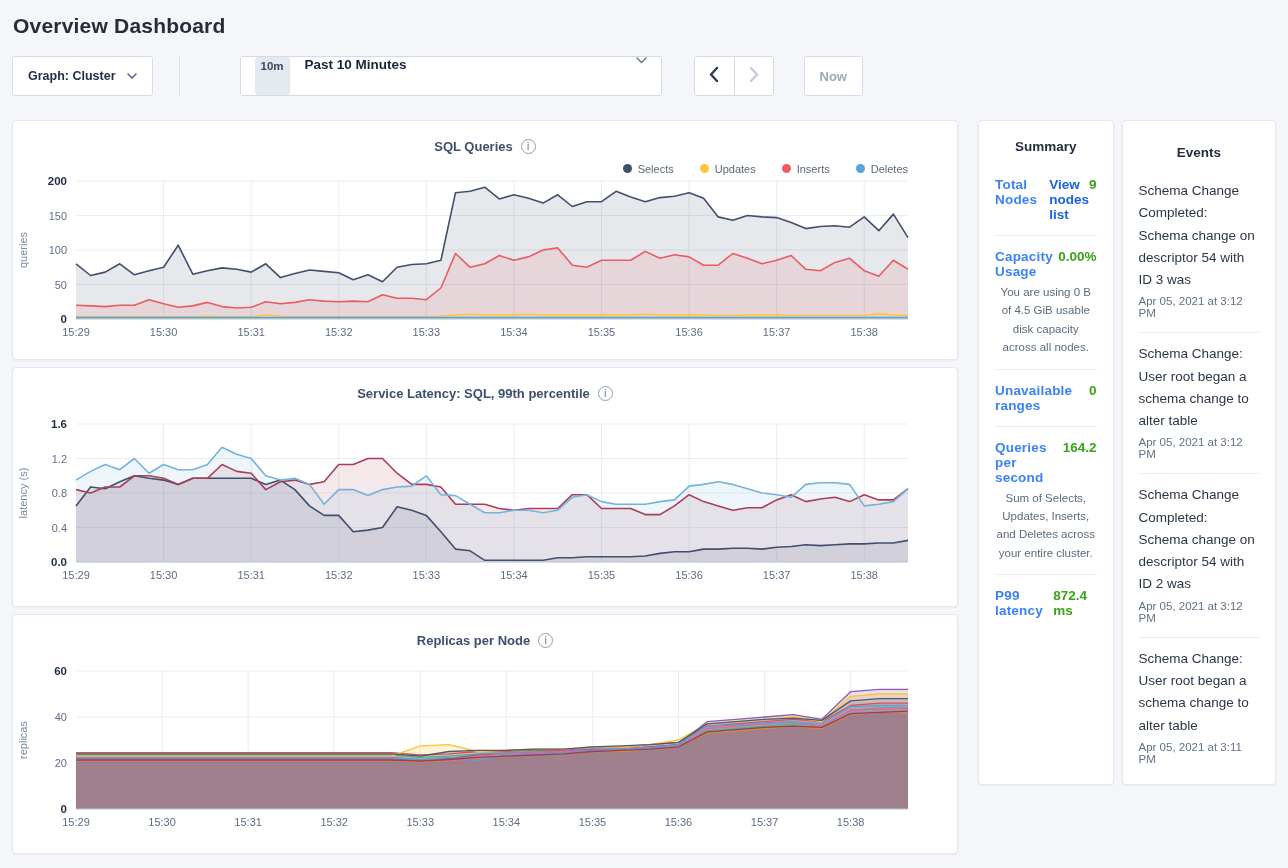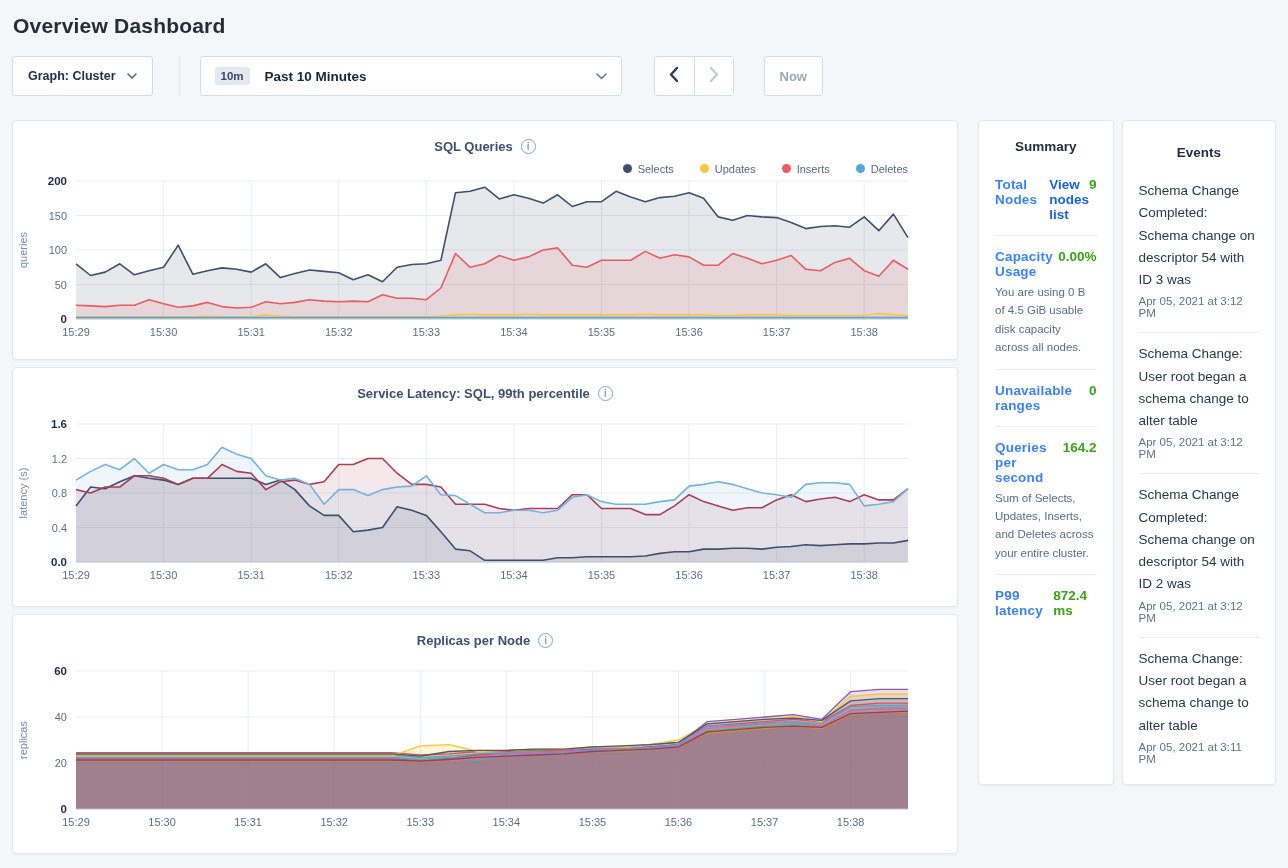--- a/index.html
+++ b/index.html
@@ -18,21 +18,21 @@
   .dd, .now-btn {
     height: 40px; background: #fff; border: 1px solid #d5dbe6; border-radius: 3px;
     padding: 0 15px; font-family: "Liberation Sans", sans-serif;
     font-weight: 700; font-size: 12.5px; color: #20304a;
     display: flex; align-items: center; gap: 11px; cursor: pointer;
   }
   .chev svg { display: block; }
   .vdiv { width: 1px; height: 40px; background: #dce1ea; margin: 0 8px 0 14px; }
   .timesel {
     width: 422px; height: 40px; background: #fff; border: 1px solid #d5dbe6; border-radius: 3px;
-    display: flex; align-items: center; padding: 0 14px; gap: 15px; cursor: pointer;
+    display: flex; padding: 0 14px; gap: 15px; cursor: pointer; margin-left: 40px;
   }
   .badge {
     background: #e4e8ef; color: #3a4664; font-weight: 700; font-size: 11.5px;
     padding: 3px 6px; border-radius: 3px;
   }
   .range-label { font-weight: 700; font-size: 13.5px; color: #18243c; flex: 1; }
   .pager {
     display: flex; margin-left: 20px; border: 1px solid #d5dbe6; border-radius: 3px;
     overflow: hidden; height: 40px; background: #fff;
   }
@@ -65,21 +65,21 @@
   .plot svg { display: block; }
   .yend { font-weight: 700; fill: #1e2b4a; }
   
   .summary-card { padding: 18px 16px 12px; }
   .panel-head { text-align: center; font-weight: 700; font-size: 13.5px; color: #242e40; padding-bottom: 10px; }
   .sum-row { display: flex; align-items: baseline; padding: 13px 0; }
   .sum-row.tight { padding-bottom: 4px; }
   .sum-label { font-weight: 700; font-size: 13.5px; color: #3b82f6; letter-spacing: .2px; }
   .sum-link { color: #1b63e4; font-weight: 700; font-size: 13.5px; margin-left: 12px; text-decoration: none; cursor: pointer; }
   .sum-value { margin-left: auto; font-weight: 700; font-size: 13.5px; color: #3aa317; }
-  .sum-desc { font-size: 11.5px; color: #5c6a80; line-height: 1.6; padding: 0 0 12px; }
+  .sum-desc { font-size: 11.5px; color: #5c6a80; line-height: 1.6; padding: 0 0 12px; text-align: center; }
   .sum-div { border-top: 1px solid #e8ecf1; }
   
   .events-card { padding: 24px 16px 6px; }
   .ev-item { padding: 10px 0 13px; }
   .ev-text { font-size: 13.5px; color: #2b3749; line-height: 1.65; }
   .ev-time { font-size: 11.5px; color: #61708a; margin-top: 4px; }
   .ev-div { border-top: 1px solid #e8ecf1; }
 </style>
 </head>
 <body>

